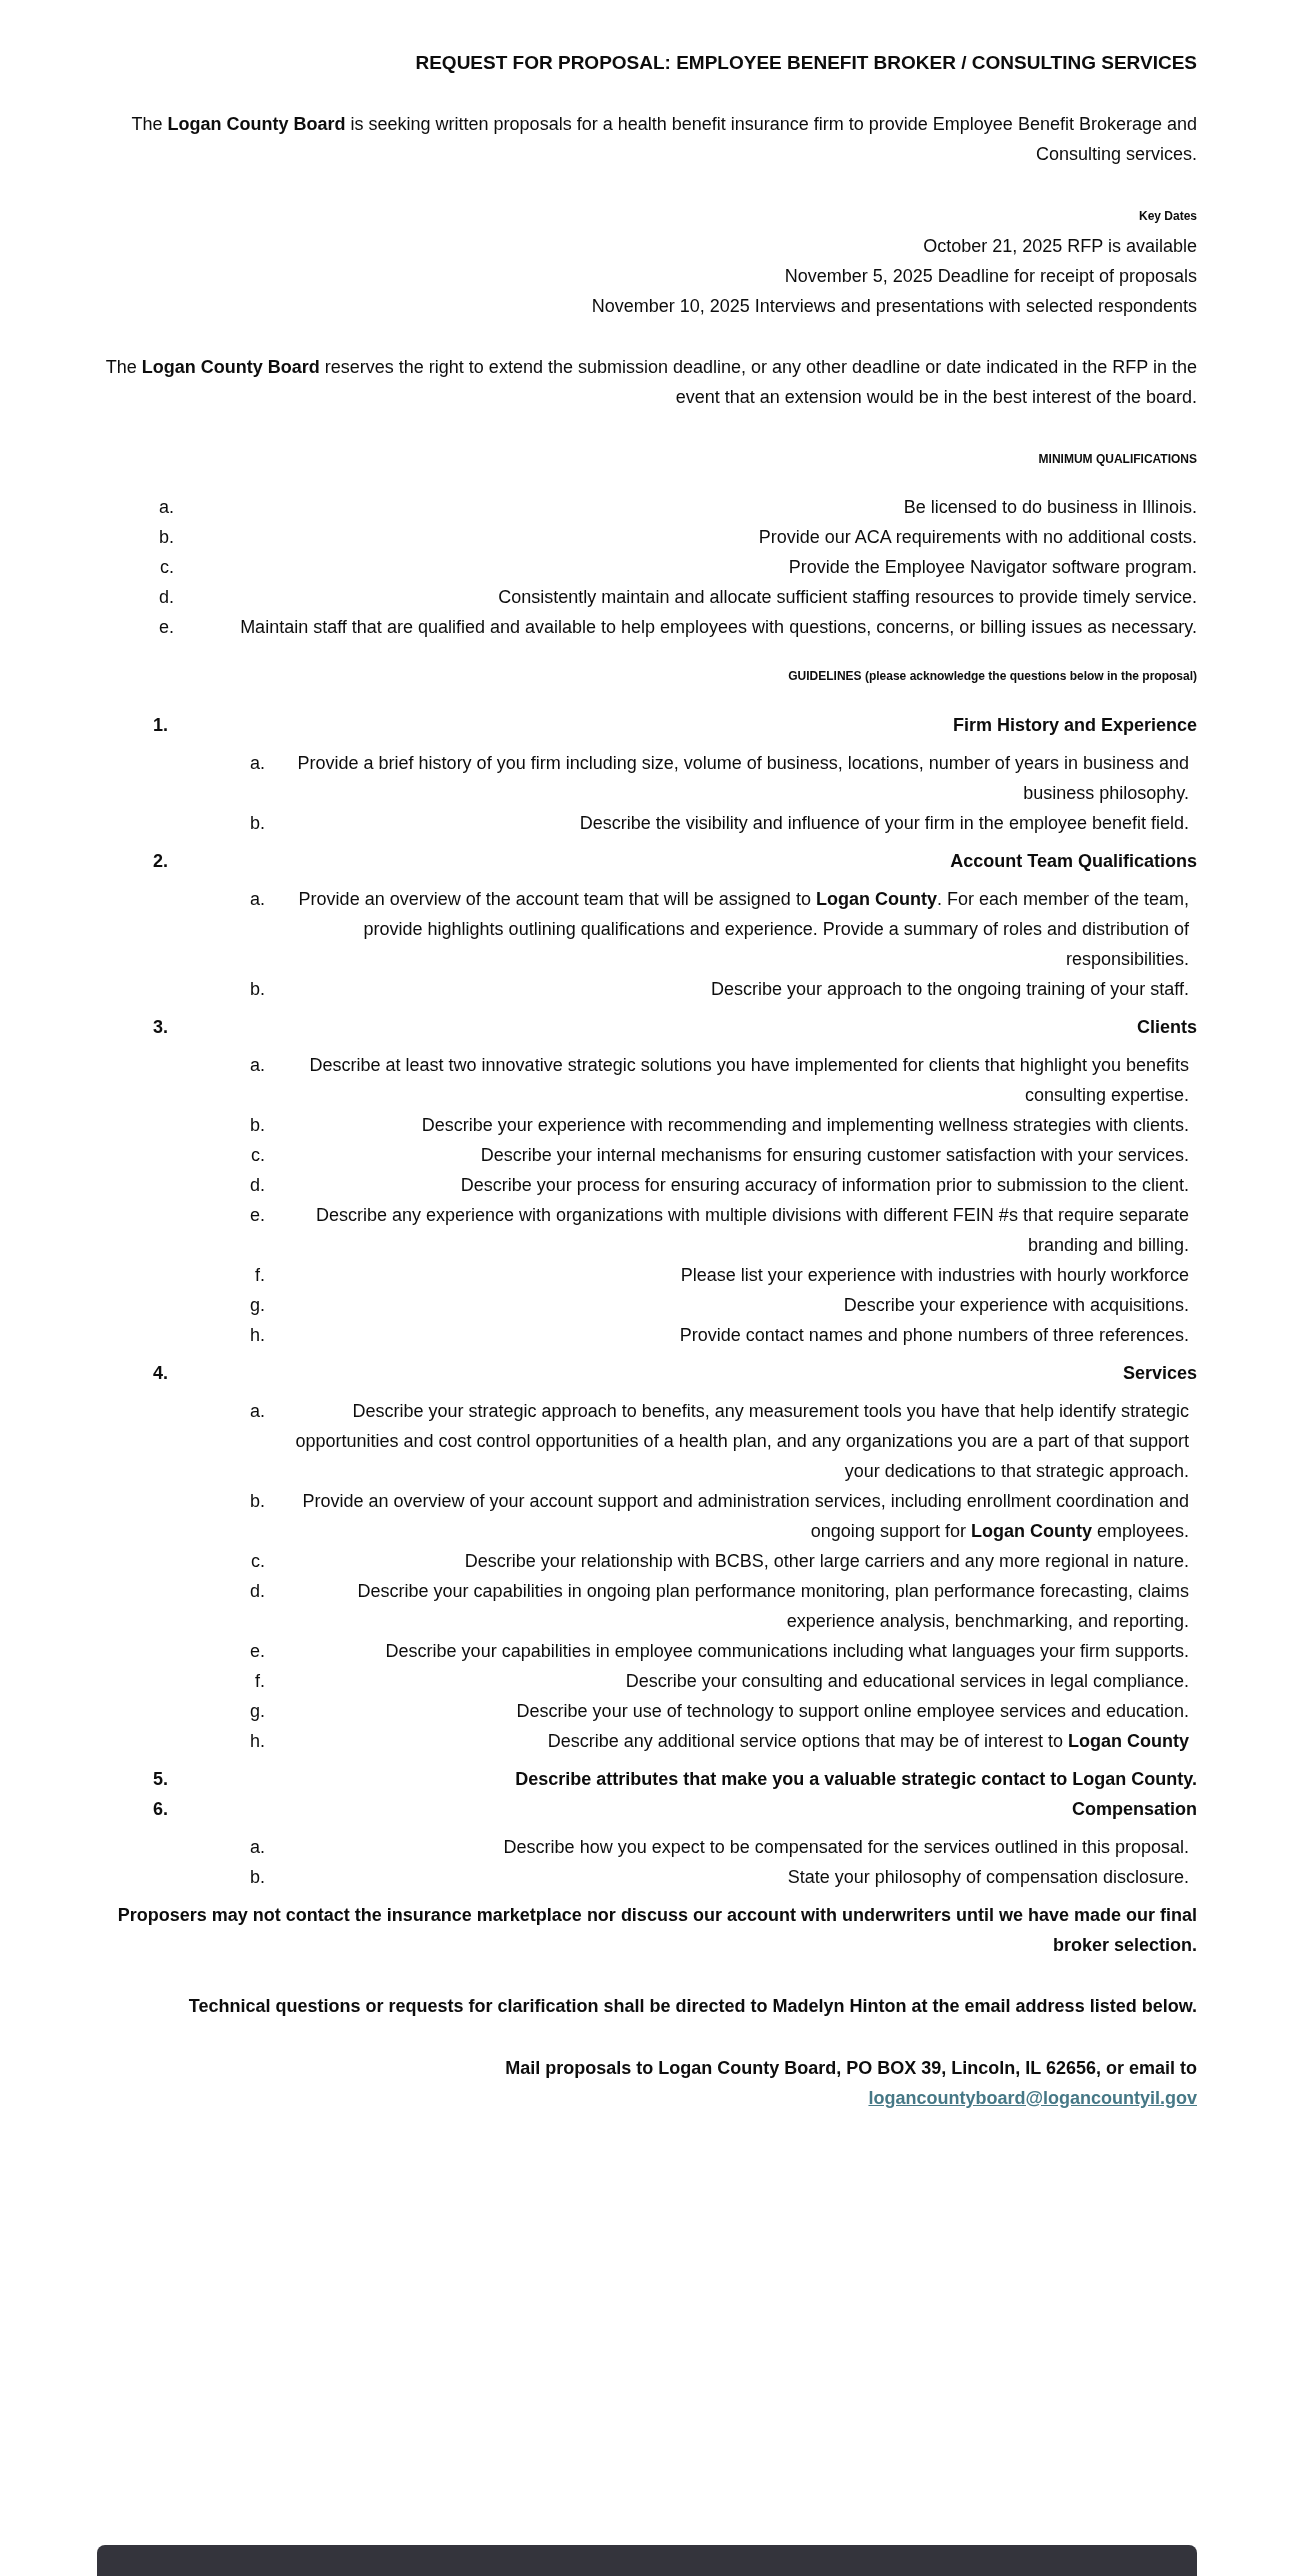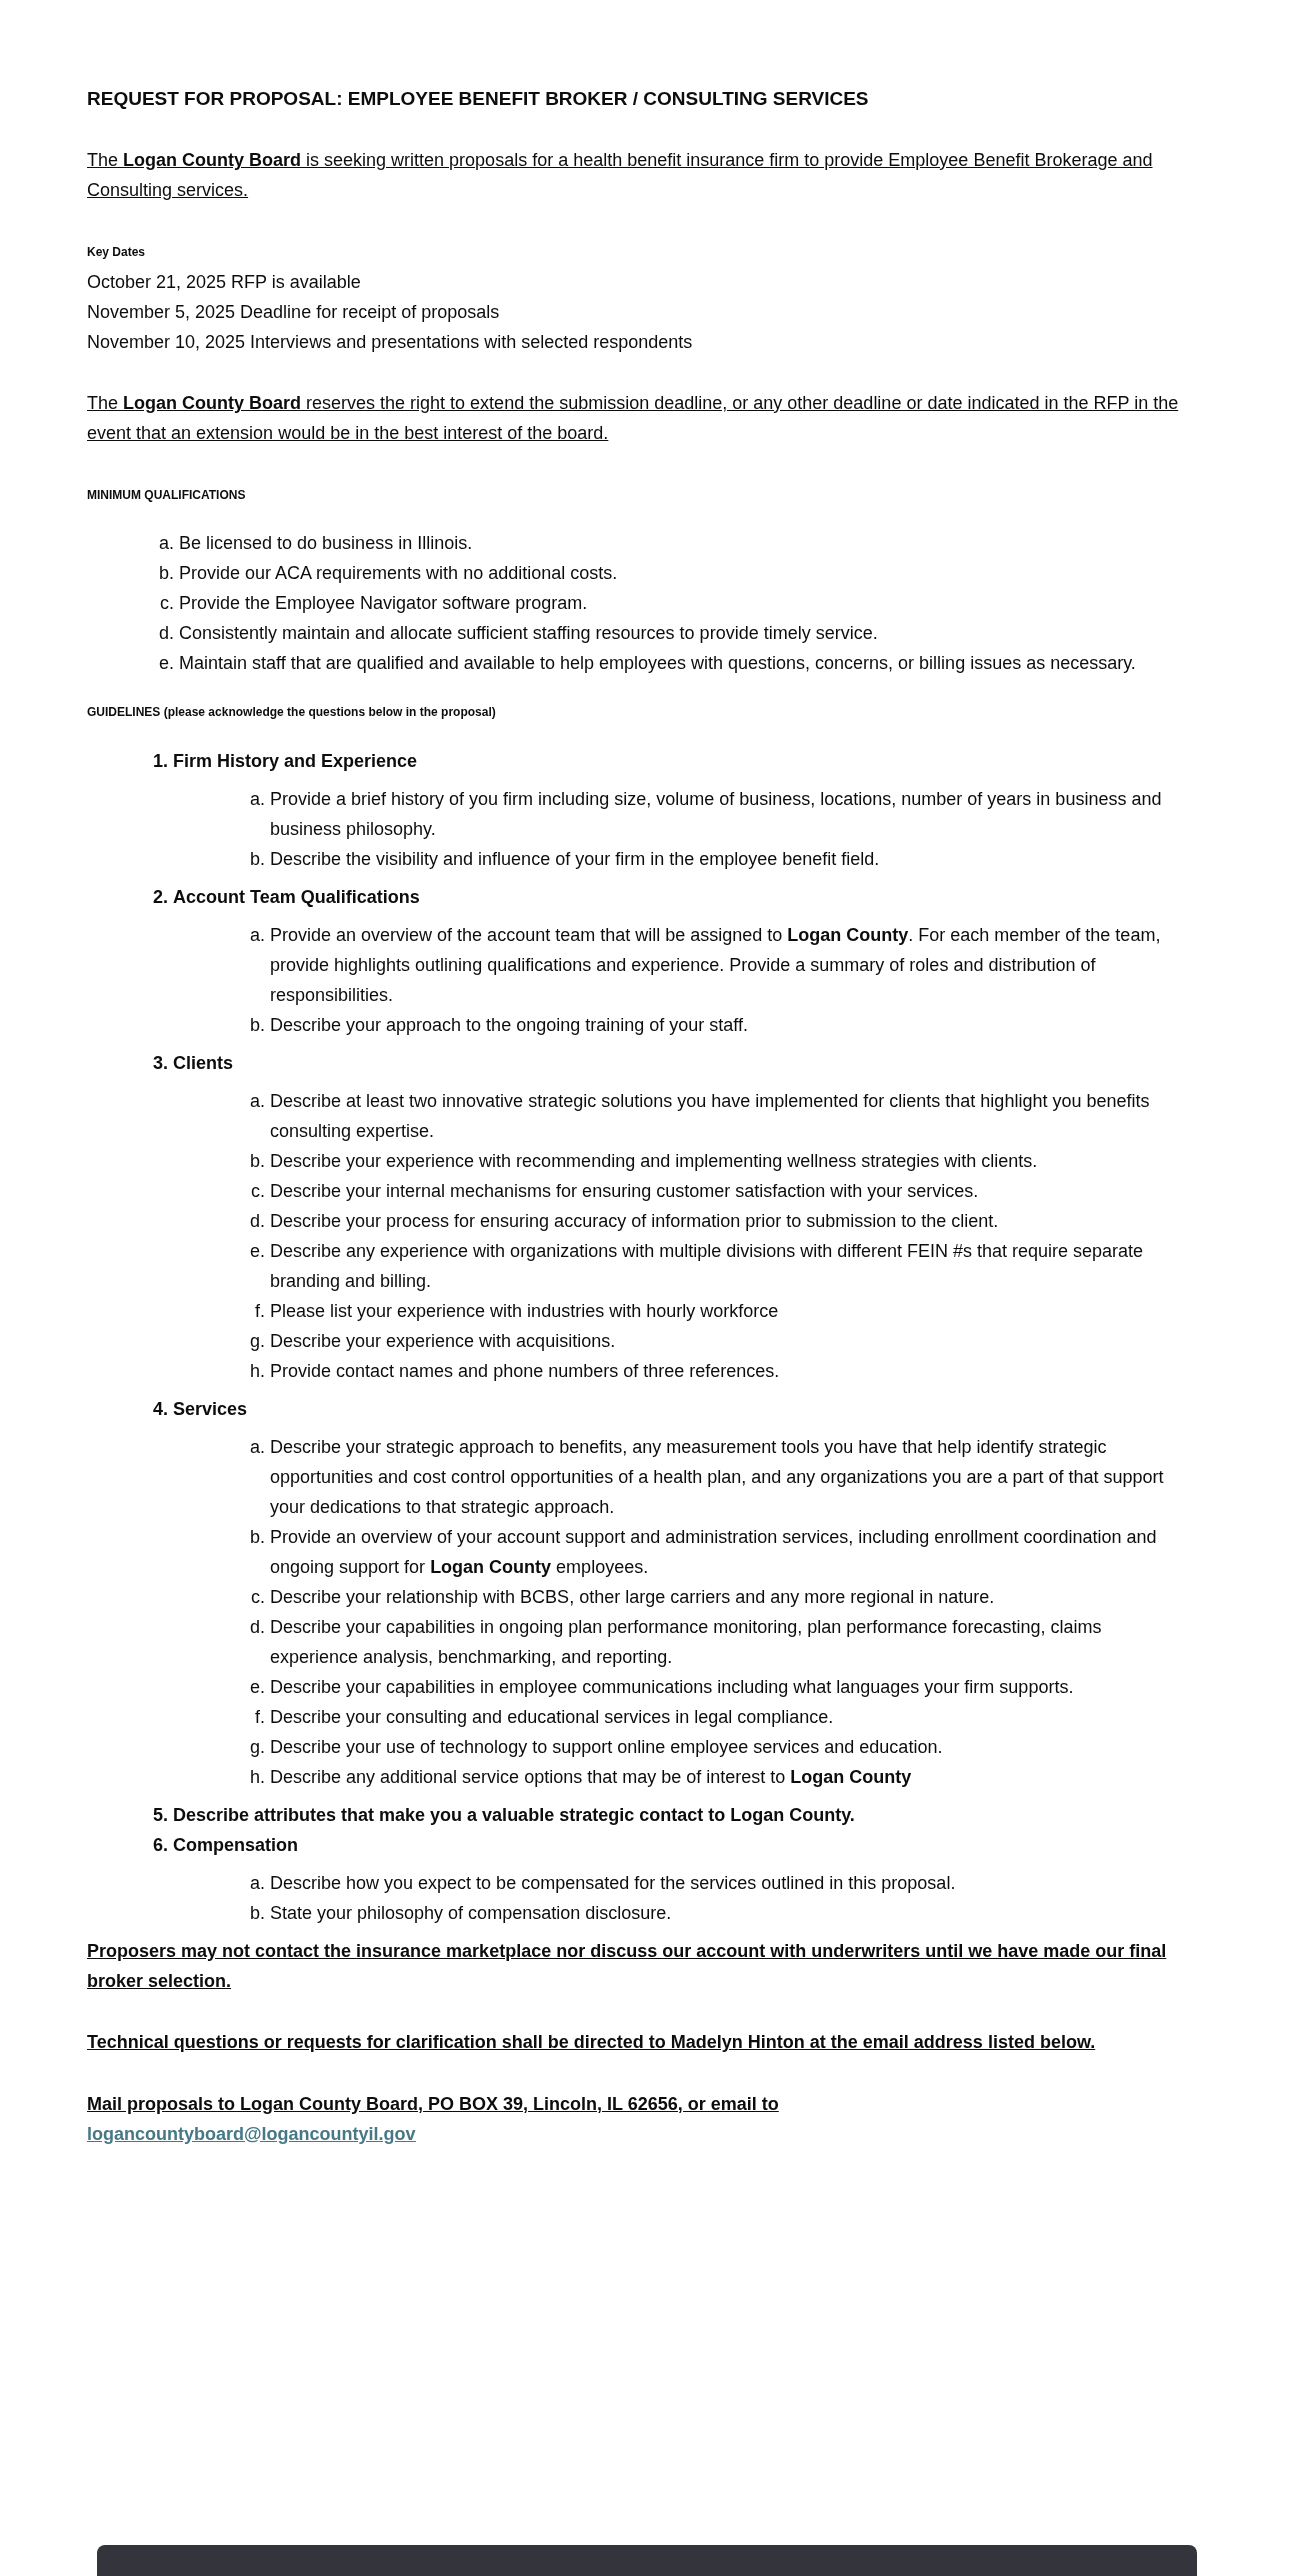--- a/index.html
+++ b/index.html
@@ -8,39 +8,39 @@
     position: relative;
     width: 1299px;
     height: 2576px;
     overflow: hidden;
     background: var(--page-bg, #ffffff);
     color: var(--text-color, #0d0d0d);
     font-family: "Liberation Sans", "DejaVu Sans", sans-serif;
     font-size: 18px;
     line-height: 30px;
   }
-  .page { padding: 86px 102px 0 87px; }
+  .page { padding: 50px 102px 0 87px; text-align: right; }
 
   .doc-title {
     font-size: 19px;
     line-height: 26px;
     font-weight: 700;
     margin: 0 0 33px 0;
   }
   h2.subhead {
     font-size: 12px;
     line-height: 30px;
     font-weight: 700;
     margin: 0 0 18.3px 0;
   }
   section.key-dates { margin: 0 0 31.5px 0; }
   section.key-dates h2.subhead { margin-bottom: 0; }
   .line { margin: 0; }
 
-  .para { margin: 0 0 31.5px 0; text-decoration: underline; }
+  .para { margin: 0 0 31.5px 0; }
   .bold { font-weight: 700; }
 
   ol { margin: 0; }
   .alpha-list {
     list-style-type: lower-alpha;
     padding-left: 92px;
     margin: 0 0 19.5px 0;
   }
   .alpha-list.nested {
     padding-left: 89px;

